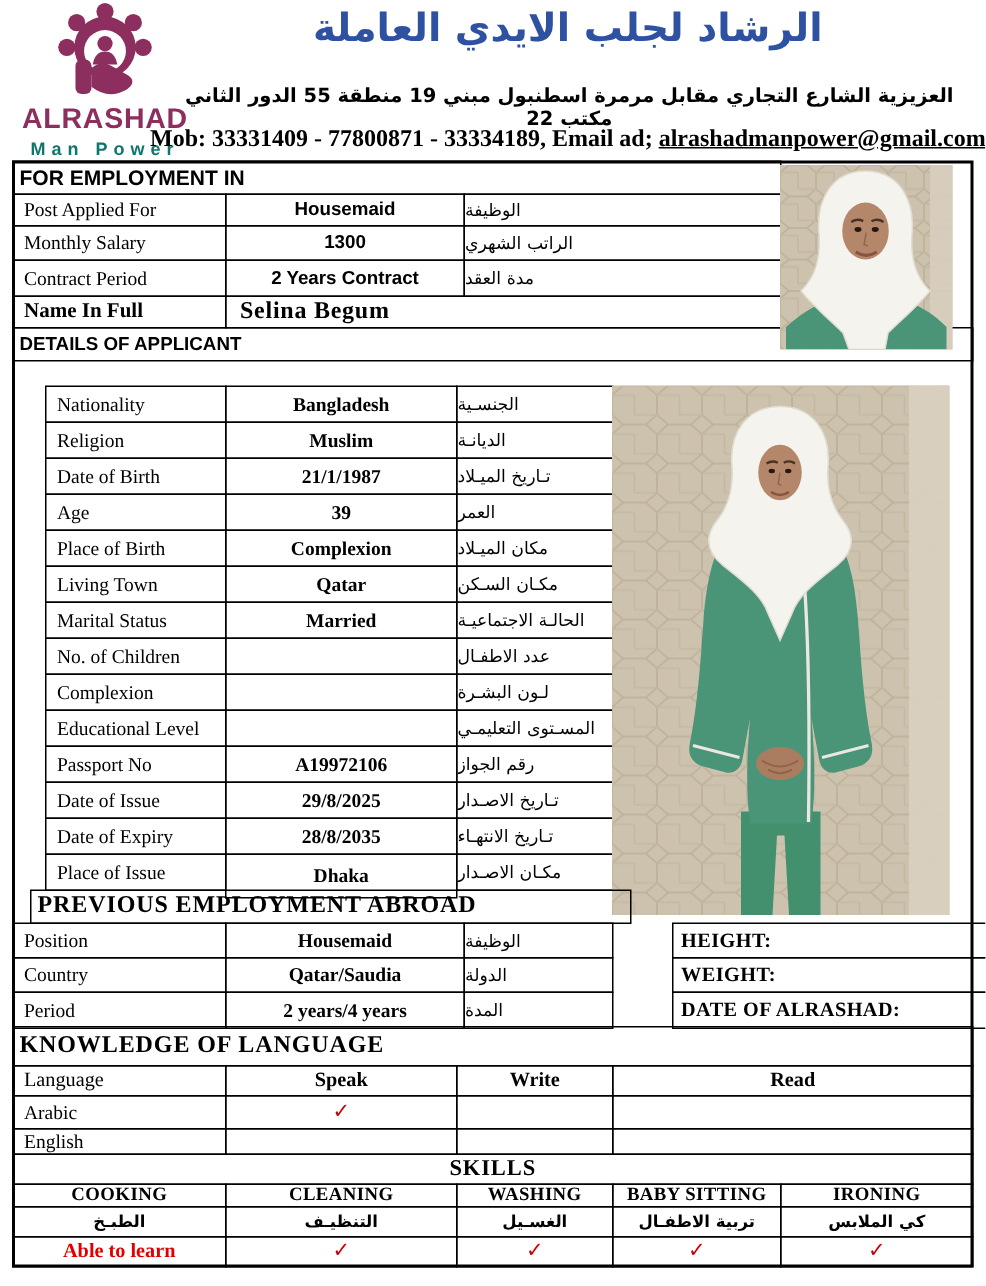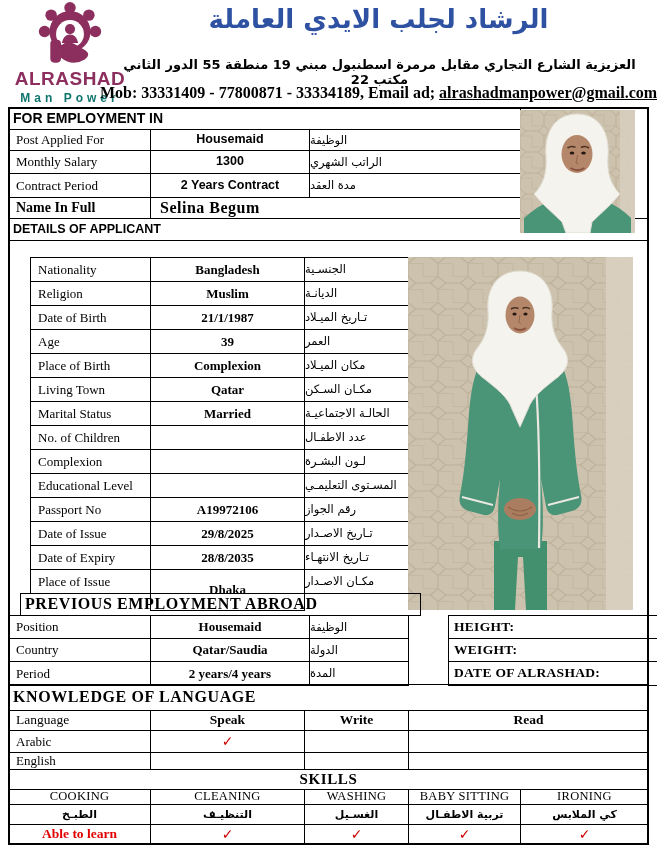--- a/index.html
+++ b/index.html
@@ -30,21 +30,21 @@
          font-family:"DejaVu Sans",sans-serif;font-weight:bold;font-size:26px;}
   .addr{position:absolute;left:108px;right:6px;top:57px;text-align:center;direction:rtl;
         font-family:"DejaVu Sans",sans-serif;font-weight:bold;font-size:13px;}
   .contact{position:absolute;left:100px;right:6px;top:84px;text-align:center;
            font-weight:bold;font-size:16px;white-space:nowrap;}
   .contact .em{text-decoration:underline;}
   .photo{position:absolute;overflow:hidden;background:#cdc2ae;}
   .nm{font-weight:bold;font-size:14px;}
   .nmval{font-weight:bold;font-size:16px;padding-left:9px;letter-spacing:.5px;}
   .langlab{padding-left:7px;}
-  .skl{justify-content:center;font-weight:normal;font-size:12.5px;letter-spacing:.3px;text-align:center;}
+  .skl{justify-content:center;font-weight:bold;font-size:12.5px;letter-spacing:.3px;text-align:center;}
   .skar{justify-content:center;direction:rtl;font-family:"DejaVu Sans",sans-serif;
         font-weight:bold;font-size:11px;text-align:center;}
   .able{justify-content:center;color:#e00000;font-weight:bold;font-size:13.5px;text-align:center;}
 </style>
 </head>
 <body>
 
 <div class="page">
 
   <div class="logo">
@@ -167,21 +167,21 @@
 
   <div class="c lab" style="left:30px;top:521px;width:121px;height:25px">Date of Issue</div>
   <div class="c vc" style="left:150px;top:521px;width:155px;height:25px">29/8/2025</div>
   <div class="c arc" style="left:304px;top:521px;width:105px;height:25px">تـاريخ الاصـدار</div>
 
   <div class="c lab" style="left:30px;top:545px;width:121px;height:25px">Date of Expiry</div>
   <div class="c vc" style="left:150px;top:545px;width:155px;height:25px">28/8/2035</div>
   <div class="c arc" style="left:304px;top:545px;width:105px;height:25px">تـاريخ الانتهـاء</div>
 
   <div class="c lab" style="left:30px;top:569px;width:121px;height:25px">Place of Issue</div>
-  <div class="c vc" style="left:150px;top:569px;width:155px;height:42px">Dhaka</div>
+  <div class="c vc" style="left:150px;top:569px;width:155px;height:30px">Dhaka</div>
   <div class="c arc" style="left:304px;top:569px;width:105px;height:25px">مكـان الاصـدار</div>
 
   <div class="photo" style="left:408px;top:257px;width:225px;height:353px">
     <svg width="225" height="353" viewBox="0 0 225 353">
       <defs>
         <pattern id="hx2" width="30" height="26" patternUnits="userSpaceOnUse">
           <rect width="30" height="26" fill="#cdc2ae"></rect>
           <path d="M7.5,0 L22.5,0 L30,6.5 L30,19.5 L22.5,26 L7.5,26 L0,19.5 L0,6.5 Z" fill="none" stroke="#bcb098" stroke-width="1.1"></path>
           <path d="M15,6.5 L15,19.5 M0,6.5 L15,6.5 M15,19.5 L30,19.5" stroke="#c4b8a3" stroke-width="1" fill="none"></path>
         </pattern>

